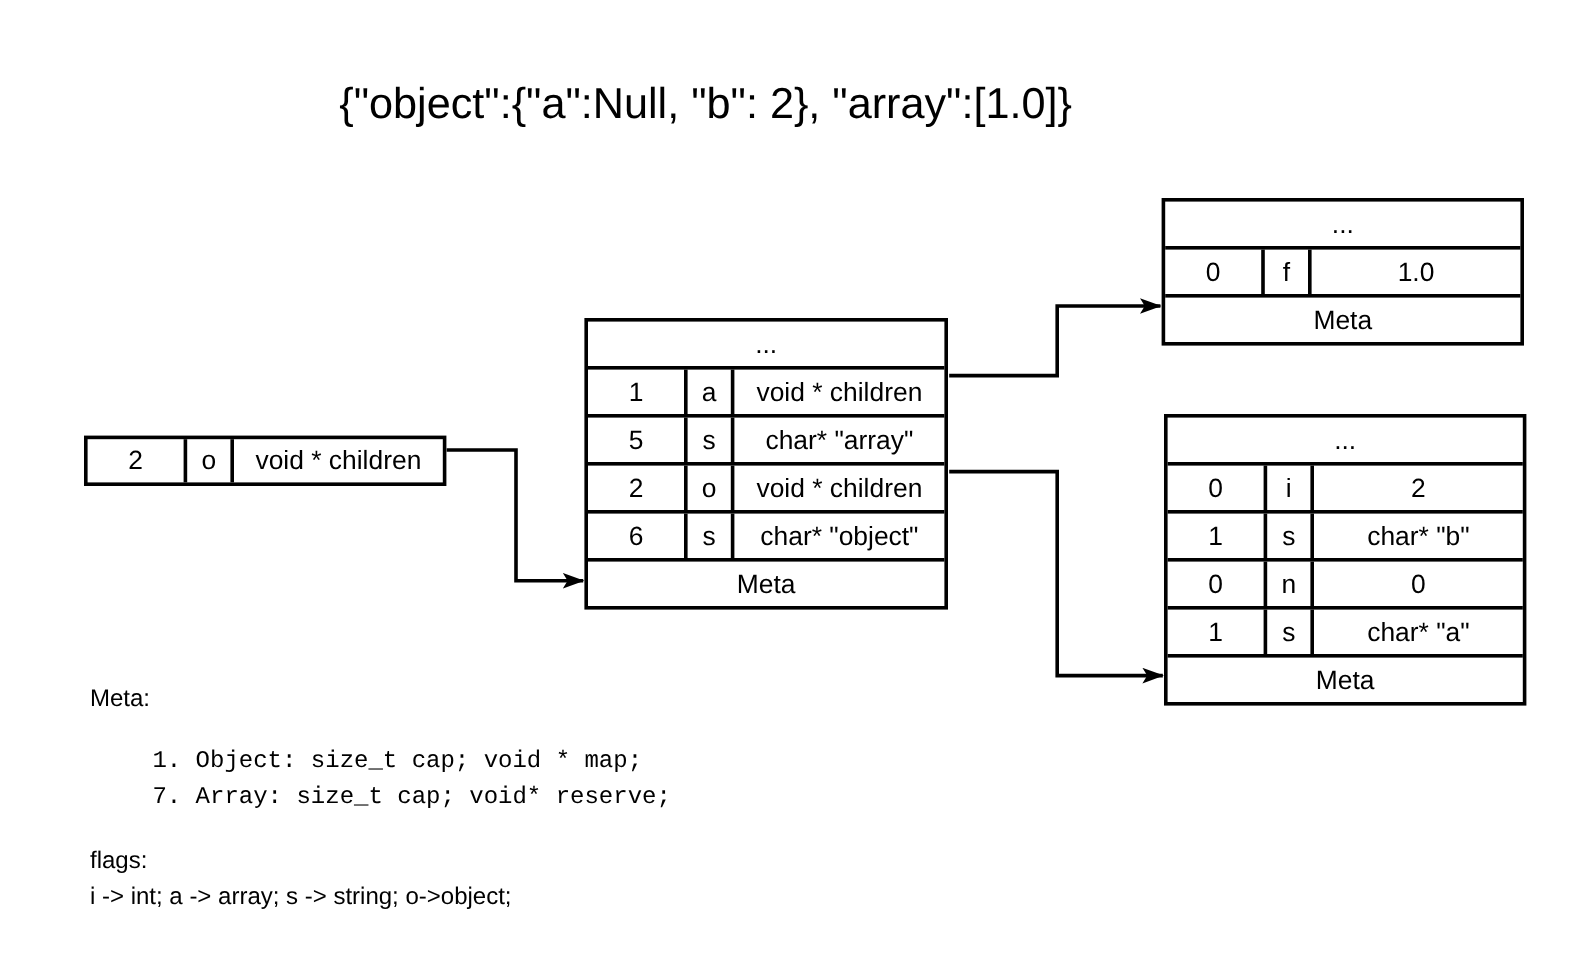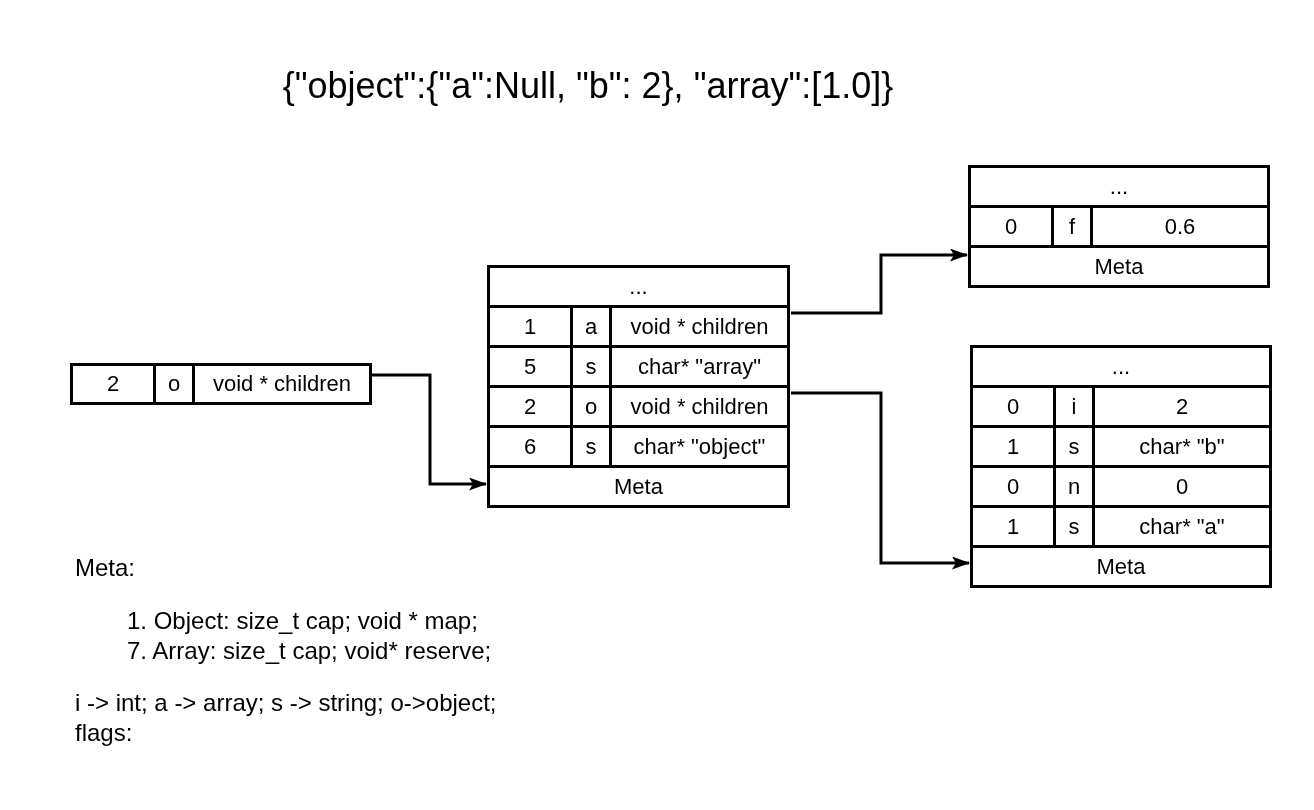--- a/index.html
+++ b/index.html
@@ -23,21 +23,21 @@
   .vrow.first{border-top:none;height:37px;}
   .vrow.span-row{justify-content:center;}
   .cell{
     display:flex;align-items:center;justify-content:center;
     height:100%;box-sizing:border-box;overflow:hidden;white-space:nowrap;
   }
   .c1{width:80px;}
   .c2{width:42px;border-left:3px solid #000000;border-right:3px solid #000000;}
   .c3{flex:1;}
   .rootrow{height:36px;border-top:none;}
-  .note{position:absolute;font-size:24px;line-height:30px;white-space:nowrap;}
+  .note{position:absolute;font-size:20px;line-height:30px;white-space:nowrap;margin-top:14px;}
   svg.connectors{position:absolute;left:0;top:0;pointer-events:none;}
 </style>
 </head>
 <body>
 
 <div class="title">{"object":{"a":Null, "b": 2}, "array":[1.0]}</div>
 
 <svg class="connectors" width="1314" height="810">
   <defs>
     <marker id="arrow" markerUnits="userSpaceOnUse" markerWidth="20" markerHeight="14" refX="17" refY="6.5" orient="auto">
@@ -86,21 +86,21 @@
   </div>
 </div>
 
 <div class="box" style="left:968px;top:165px;width:302px;">
   <div class="vrow first span-row">
     <span>...</span>
   </div>
   <div class="vrow">
     <div class="cell c1">0</div>
     <div class="cell c2">f</div>
-    <div class="cell c3">0.6</div>
+    <div class="cell c3">1.0</div>
   </div>
   <div class="vrow span-row">
     <span>Meta</span>
   </div>
 </div>
 
 <div class="box" style="left:970px;top:345px;width:302px;">
   <div class="vrow first span-row">
     <span>...</span>
   </div>
@@ -124,21 +124,21 @@
     <div class="cell c2">s</div>
     <div class="cell c3">char* "a"</div>
   </div>
   <div class="vrow span-row">
     <span>Meta</span>
   </div>
 </div>
 
 <div class="note" style="left:75px;top:553px;">Meta:</div>
 
-<div class="note" style="left:127px;top:606px;">
+<div class="note" style="left:127px;top:606px;font-family:Liberation Mono, monospace;">
   <div>1. Object: size_t cap; void * map;</div>
   <div>7. Array: size_t cap; void* reserve;</div>
 </div>
 
 <div class="note" style="left:75px;top:688px;">
+  <div>flags:</div>
   <div>i -&gt; int; a -&gt; array; s -&gt; string; o-&gt;object;</div>
-  <div>flags:</div>
 </div>
 
 </body></html>

